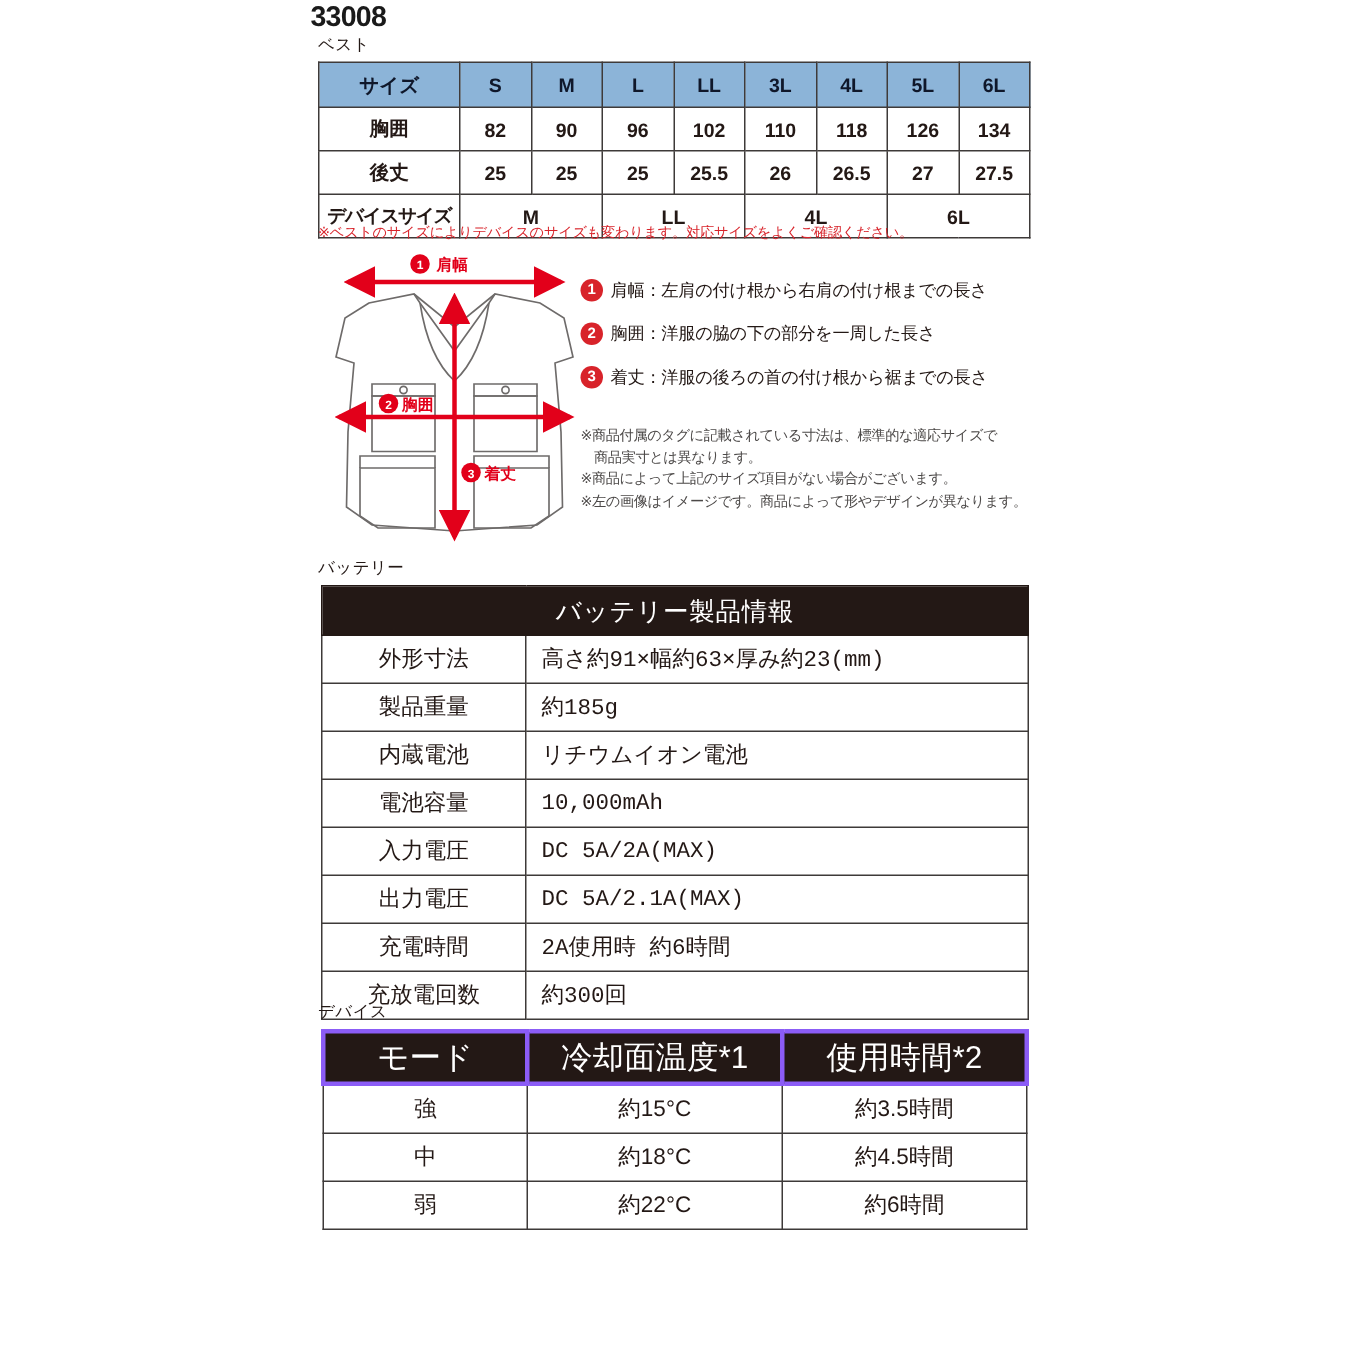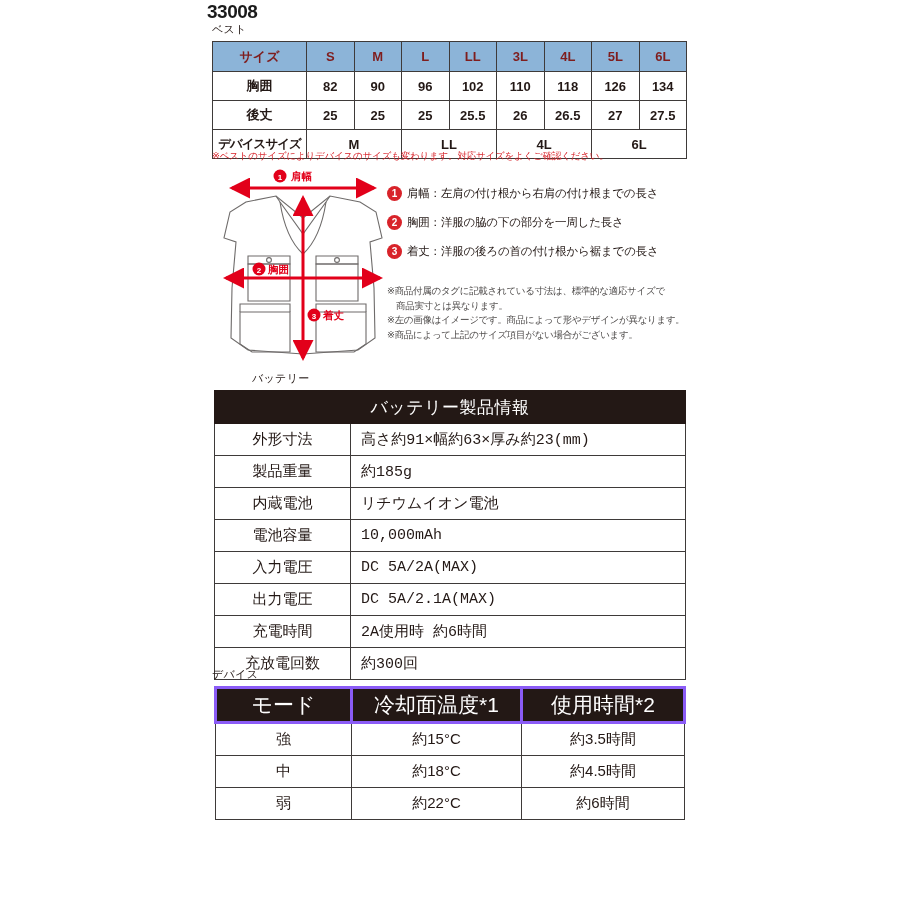--- a/index.html
+++ b/index.html
@@ -33,21 +33,21 @@
   .size-table td,.size-table th{
     border:1px solid #3e3a39;
     text-align:center;
     font-size:13px;font-weight:bold;
     height:26px;
     color:#231815;
     background:#ffffff;
   }
   .size-table thead th{
     background:#8cb4d8;
-    color:#7f1d1d;
+    color:#0f172a;
     height:27px;
   }
   .size-table col.lbl{width:94px;}
   .size-table .rowlabel{font-size:13px;font-weight:bold;}
   .size-table .devlabel{font-size:12.5px;letter-spacing:-1px;}
 
   .note-red{
     position:absolute;
     font-size:9.5px;color:#d8232a;letter-spacing:-0.2px;line-height:1.35;
   }
@@ -243,26 +243,26 @@
       </div>
       <div class="legend-row">
         <span class="num-badge">3</span>
         <span class="legend-text">着丈：洋服の後ろの首の付け根から裾までの長さ</span>
       </div>
     </div>
 
     <div class="legend-notes">
       <div>※商品付属のタグに記載されている寸法は、標準的な適応サイズで</div>
       <div class="indent">商品実寸とは異なります。</div>
+      <div>※商品によって上記のサイズ項目がない場合がございます。</div>
       <div>※左の画像はイメージです。商品によって形やデザインが異なります。</div>
-      <div>※商品によって上記のサイズ項目がない場合がございます。</div>
     </div>
   </div>
 
-  <div class="section-label" style="left:212px;top:371px;margin-left:40px;">バッテリー</div>
+  <div class="section-label" style="left:212px;top:371px;">バッテリー</div>
 
   <table class="battery-table">
     <colgroup>
         <col style="width:136px">
         <col>
       </colgroup>
     <thead>
       <tr>
         <th class="bt-head" colspan="2">バッテリー製品情報</th>
       </tr>

